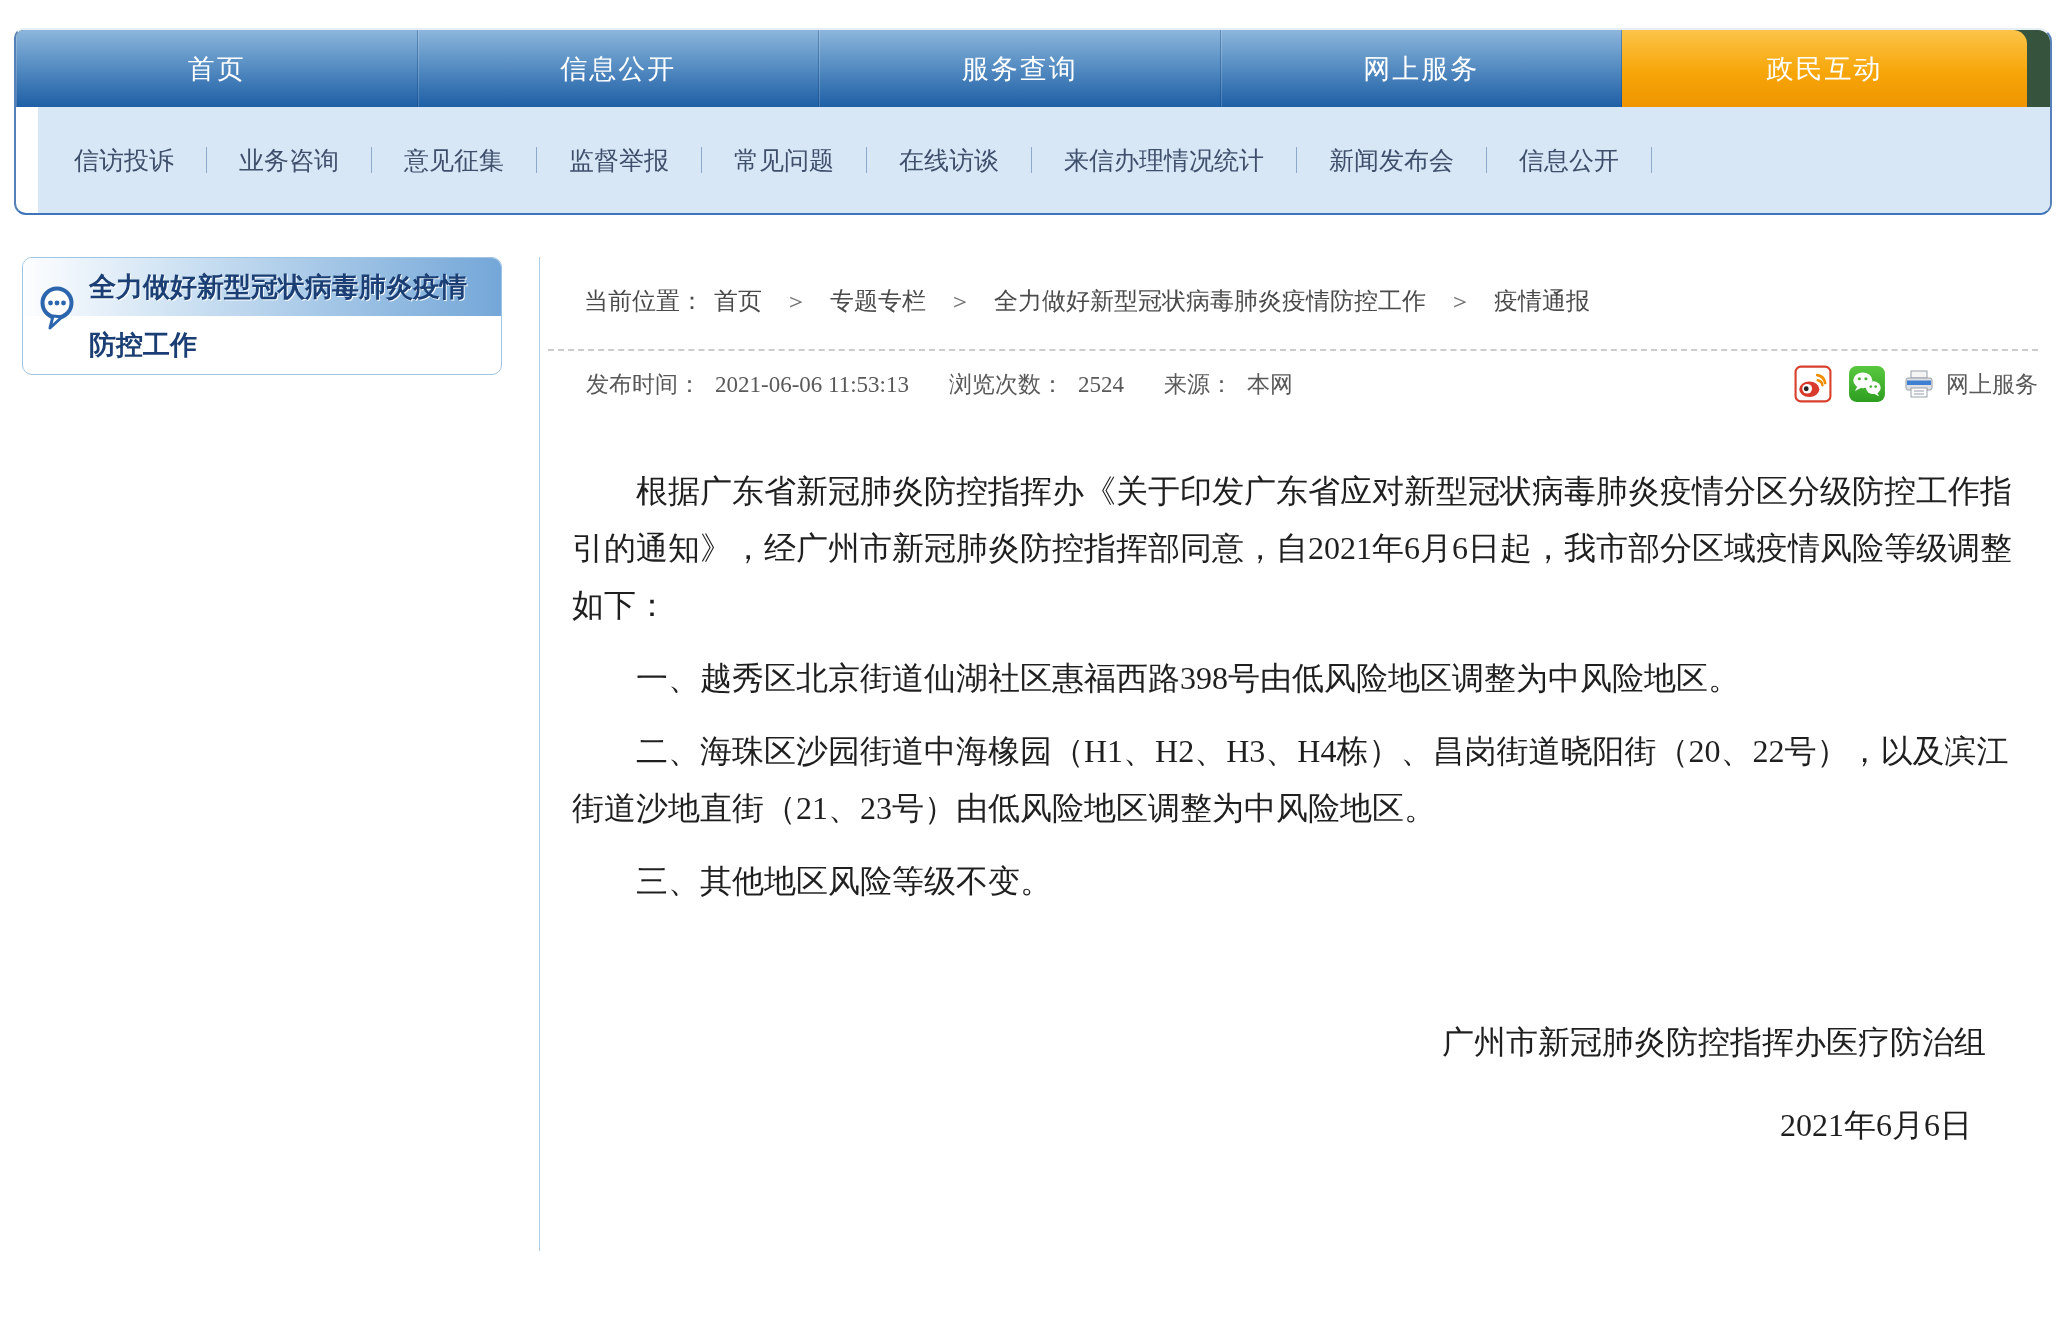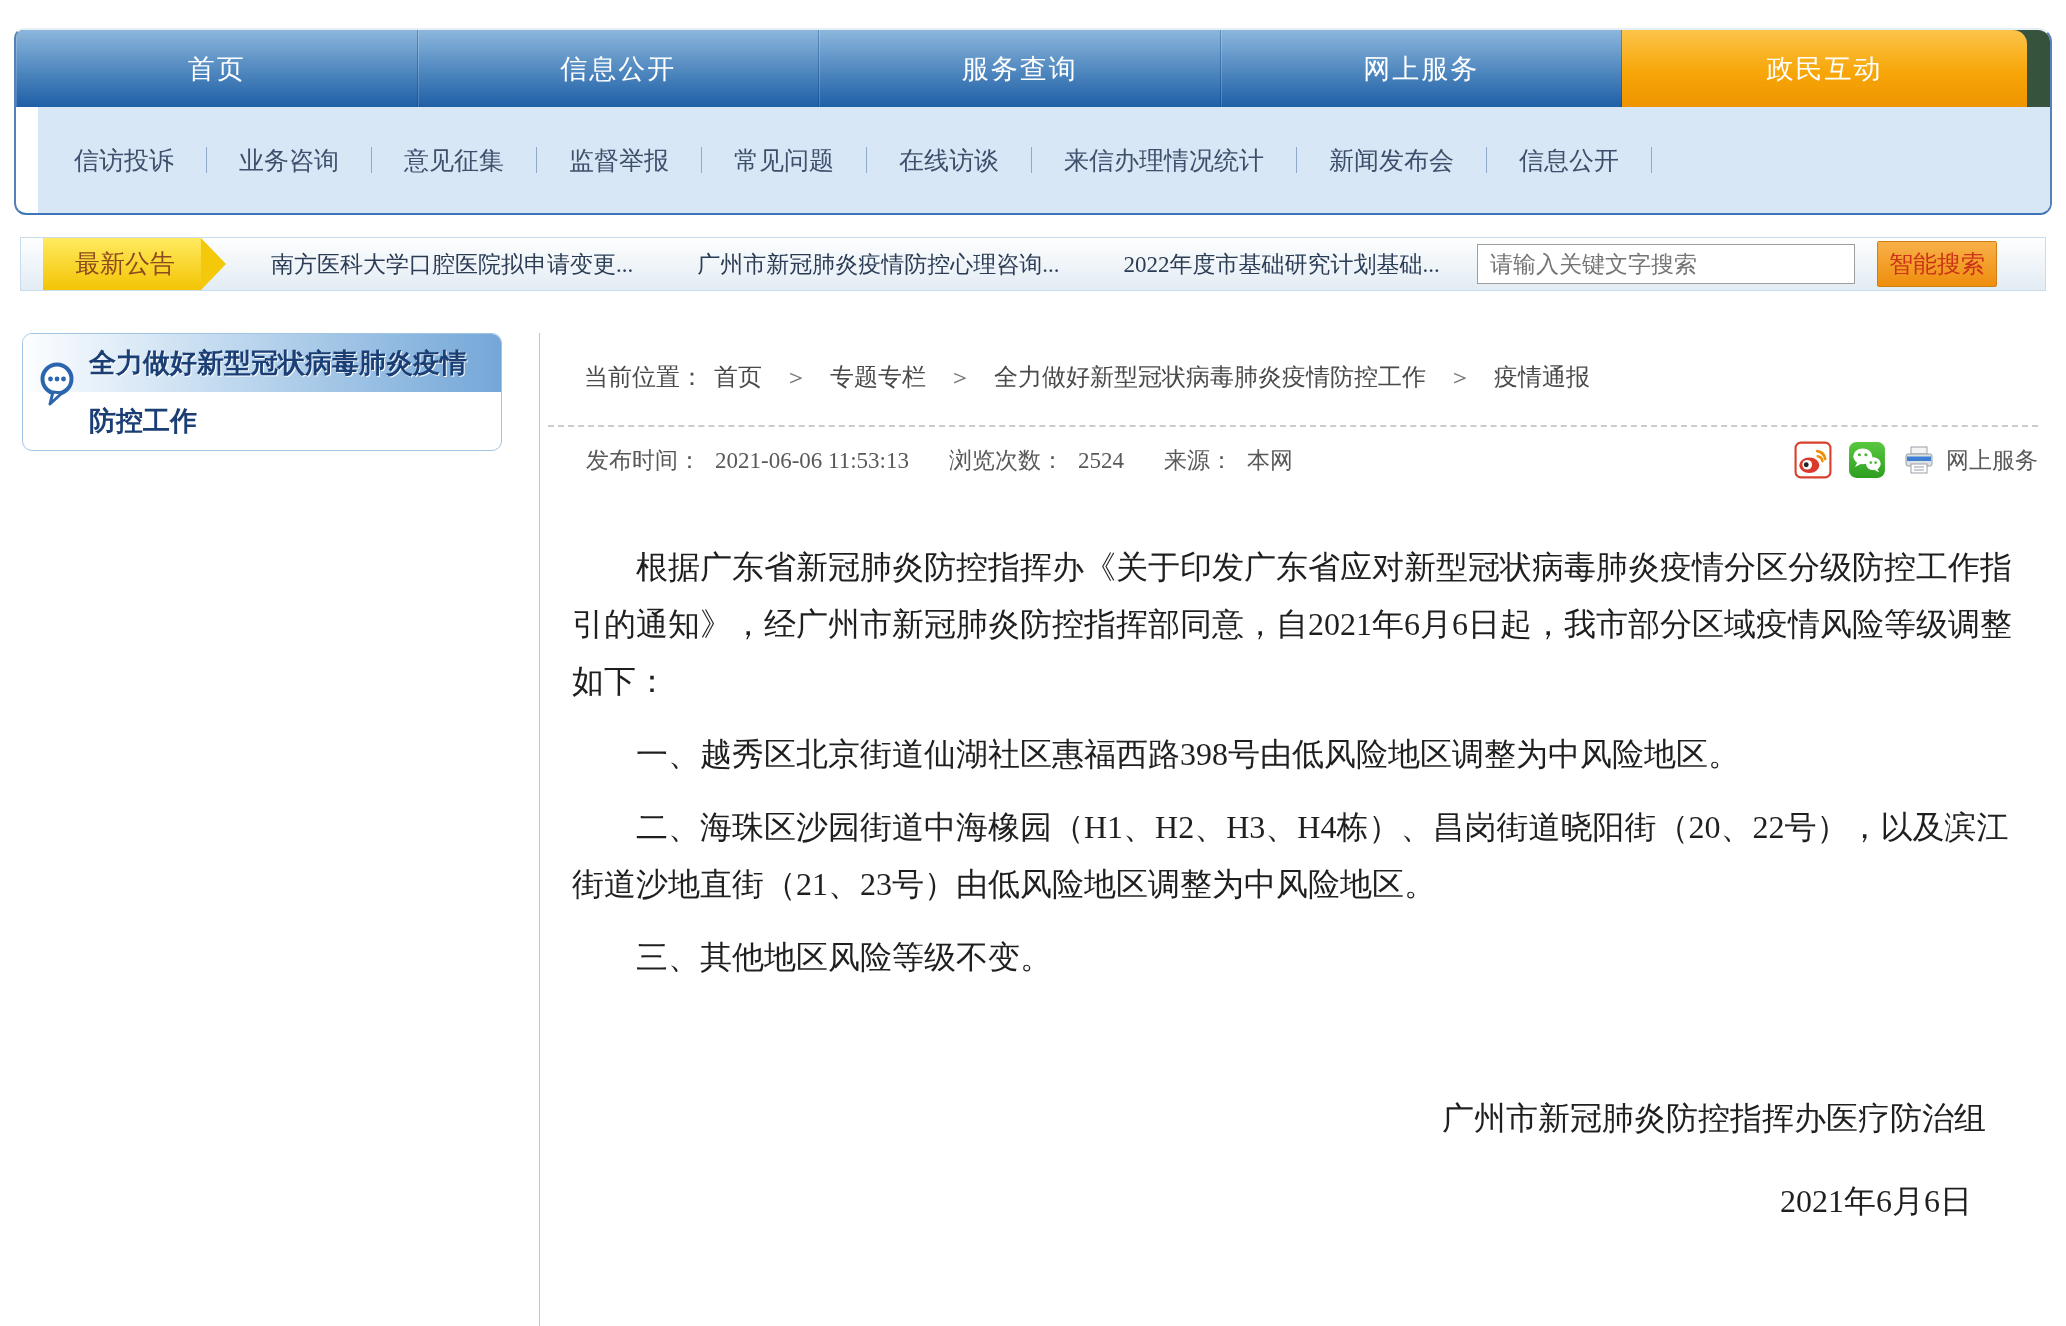--- a/index.html
+++ b/index.html
@@ -120,29 +120,20 @@
         <span class="sep"></span>
       <a>来信办理情况统计</a>
         <span class="sep"></span>
       <a>新闻发布会</a>
         <span class="sep"></span>
       <a>信息公开</a>
         <span class="sep"></span>
     </div>
   </div>
 
-  <div class="announce">
-    <div class="badge serif">最新公告</div>
-    <a class="news serif">南方医科大学口腔医院拟申请变更...</a>
-    <a class="news serif">广州市新冠肺炎疫情防控心理咨询...</a>
-    <a class="news serif">2022年度市基础研究计划基础...</a>
-    <div class="spacer"></div>
-    <input class="search-input serif" type="text" placeholder="请输入关键文字搜索" style="">
-    <button class="search-btn serif">智能搜索</button>
-  </div>
 
   <div class="main">
 
     <aside class="sidebar">
       <div class="side-head">
         <div class="band"></div>
         <span class="bubble-wrap">
           <svg width="44" height="48" viewBox="0 0 44 48">
             <circle cx="22" cy="19" r="14.5" fill="#fff" stroke="#2B65AE" stroke-width="4"></circle>
             <circle cx="15.5" cy="19" r="2.4" fill="#2B65AE"></circle>

